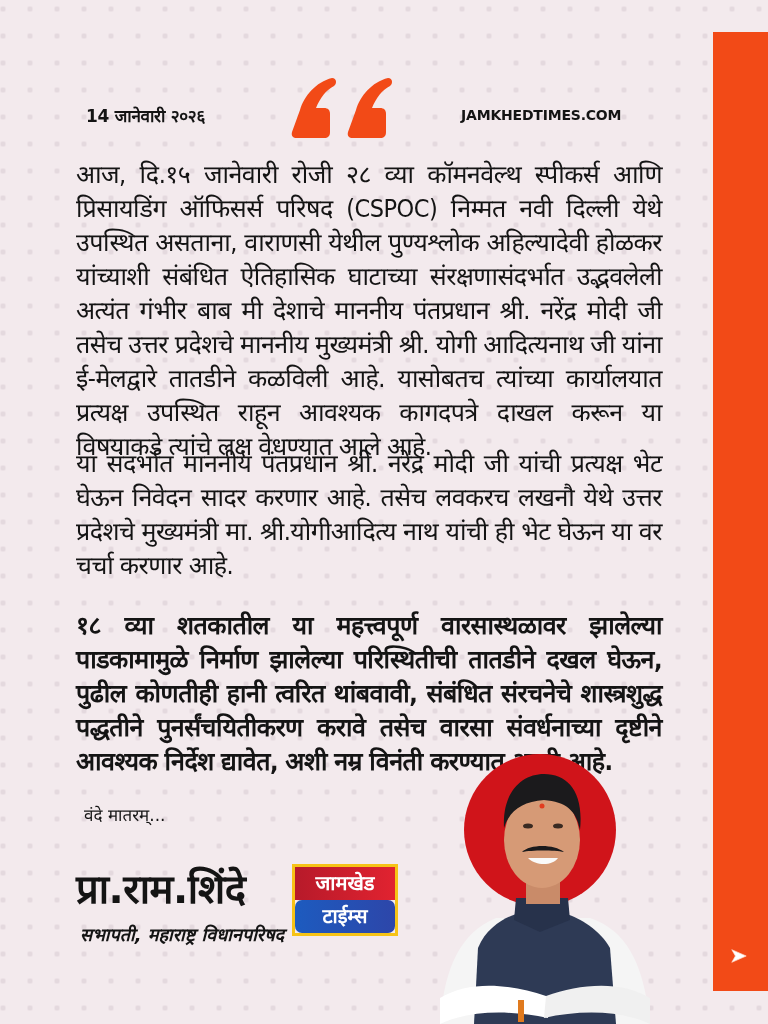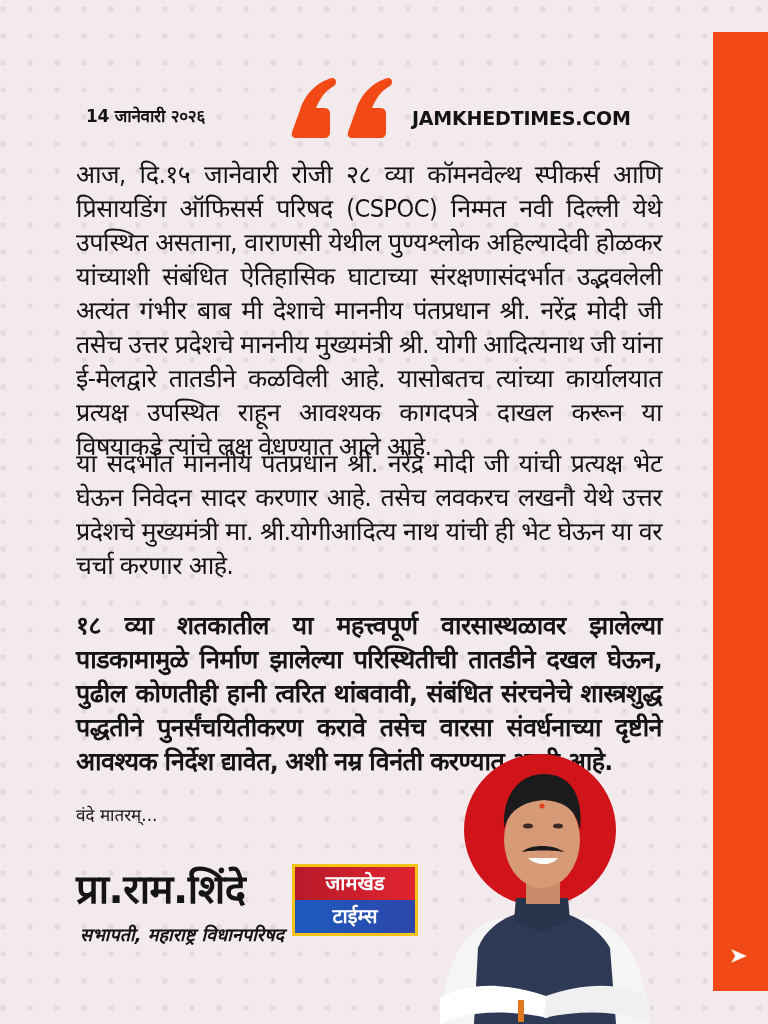--- a/index.html
+++ b/index.html
@@ -5,31 +5,31 @@
   html,body{margin:0;padding:0;}
   body{width:768px;height:1024px;position:relative;overflow:hidden;
     background-color:#f3eaed;
     background-image:radial-gradient(circle,#e4d9de 2.6px,transparent 3px);
     background-size:27px 27px;background-position:-10.5px -4.5px;
     font-family:"DejaVu Sans","Liberation Sans",sans-serif;color:#141414;}
   .side-bar{position:absolute;left:713px;top:32px;width:55px;height:959px;background:#f24a17;}
   .arrow-icon{position:absolute;left:730px;top:947px;width:18px;height:18px;}
   .header-date{position:absolute;left:86px;top:104px;font-size:17px;font-weight:bold;letter-spacing:-0.3px;}
   .quote-icon{position:absolute;left:288px;top:76px;width:106px;height:64px;}
-  .header-site{position:absolute;left:412px;top:107px;font-family:"DejaVu Sans",sans-serif;font-weight:bold;font-size:19px;letter-spacing:-0.2px;}
+  .header-site{position:absolute;left:461px;top:107px;font-family:"DejaVu Sans",sans-serif;font-weight:bold;font-size:14px;letter-spacing:-0.2px;}
   .body-text{position:absolute;left:76px;width:586px;font-size:25px;line-height:34px;text-align:justify;text-align-last:left;letter-spacing:-0.5px;font-family:"DejaVu Sans Condensed","DejaVu Sans",sans-serif;}
   .p1{top:158px;}
   .p2{top:447px;}
   .p3{top:609px;font-weight:bold;}
-  .closing{position:absolute;left:76px;top:803px;font-size:17px;}
+  .closing{position:absolute;left:84px;top:803px;font-size:17px;}
   .sig-name{position:absolute;left:76px;top:860px;font-size:40px;font-weight:bold;letter-spacing:-0.5px;}
   .sig-title{position:absolute;left:80px;top:922px;font-size:18px;font-weight:bold;font-style:italic;}
-  .logo{position:absolute;left:292px;top:864px;width:126px;height:72px;border:3px solid #f6c316;box-sizing:border-box;display:flex;flex-direction:column;overflow:hidden;}
+  .logo{position:absolute;left:292px;top:864px;width:106px;height:72px;border:3px solid #f6c316;box-sizing:border-box;display:flex;flex-direction:column;overflow:hidden;}
   .logo-top{flex:1;background:linear-gradient(90deg,#b71a2a,#e12330);color:#fff;font-weight:bold;font-size:20px;text-align:center;line-height:33px;}
-  .logo-bottom{flex:1;background:linear-gradient(90deg,#1d5bbf,#2d46a9);color:#fff;font-weight:bold;font-size:20px;text-align:center;line-height:33px;}
+  .logo-bottom{flex:1;background:linear-gradient(90deg,#1d5bbf,#2d46a9);color:#fff;font-weight:bold;font-size:20px;text-align:center;line-height:33px;border-radius:7px;}
   .portrait{position:absolute;left:430px;top:748px;width:236px;height:276px;}
 </style>
 </head>
 <body>
 
 <div class="side-bar"></div>
 <svg class="arrow-icon" viewBox="0 0 20 20">
   <path d="M2 3 L18 10 L2 17 L6 10 Z" fill="#ffffff" stroke="#ffd9c9" stroke-width="0.8"></path>
 </svg>
 

